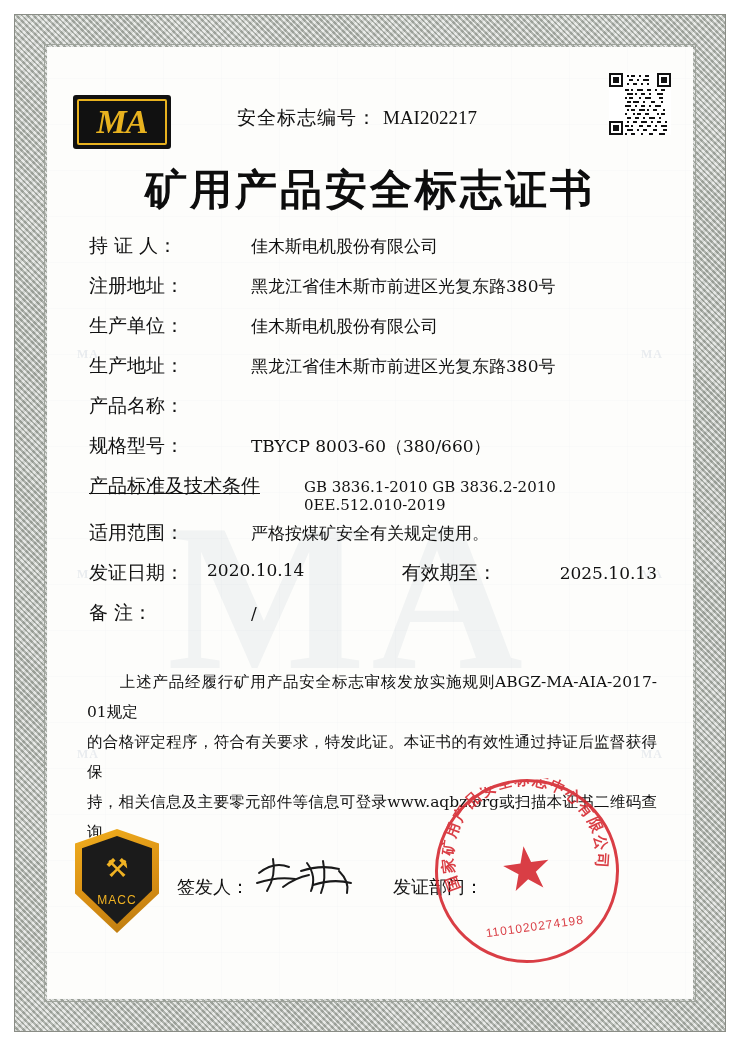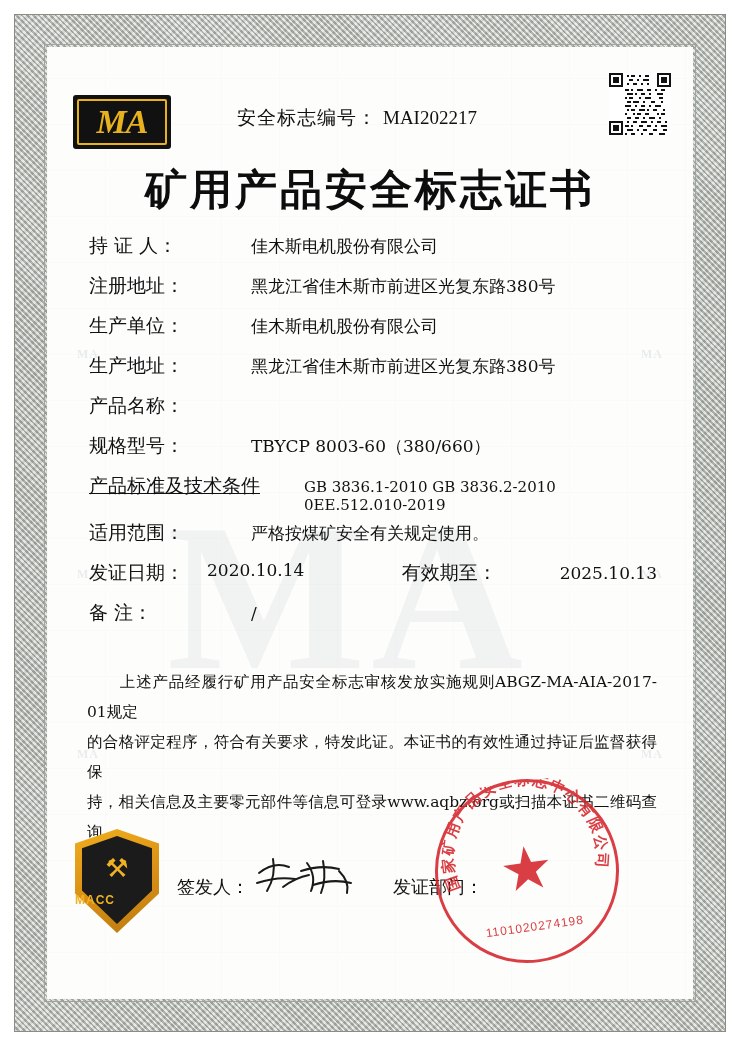--- a/index.html
+++ b/index.html
@@ -228,24 +228,24 @@
     left: 0; right: 0; top: 26px;
     text-align: center;
     color: #f0b223;
     font-size: 26px;
     line-height: 26px;
     font-family: "DejaVu Sans", sans-serif;
   }
   .macc-badge .macc-text {
     position: absolute;
     left: 0; right: 0; bottom: 26px;
-    text-align: left;
+    text-align: center;
     color: #f0b223;
     font-size: 12px;
-    font-weight: bold;
+    font-weight: normal;
     letter-spacing: 1px;
     font-family: "Liberation Sans", sans-serif;
   }
 
   .sign-row {
     position: absolute;
     left: 130px;
     bottom: 100px;
     right: 30px;
     display: flex;

